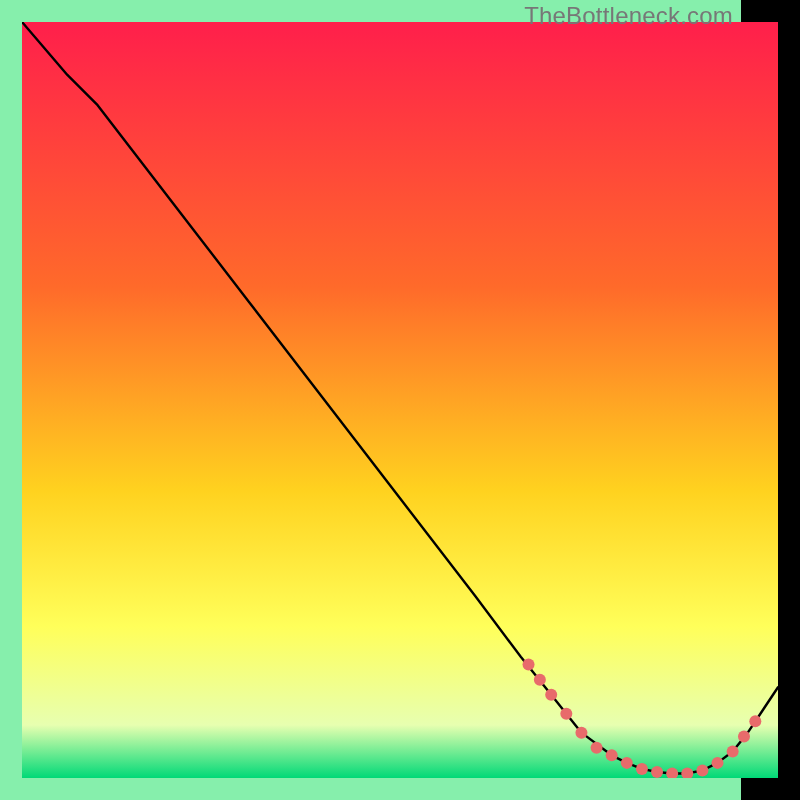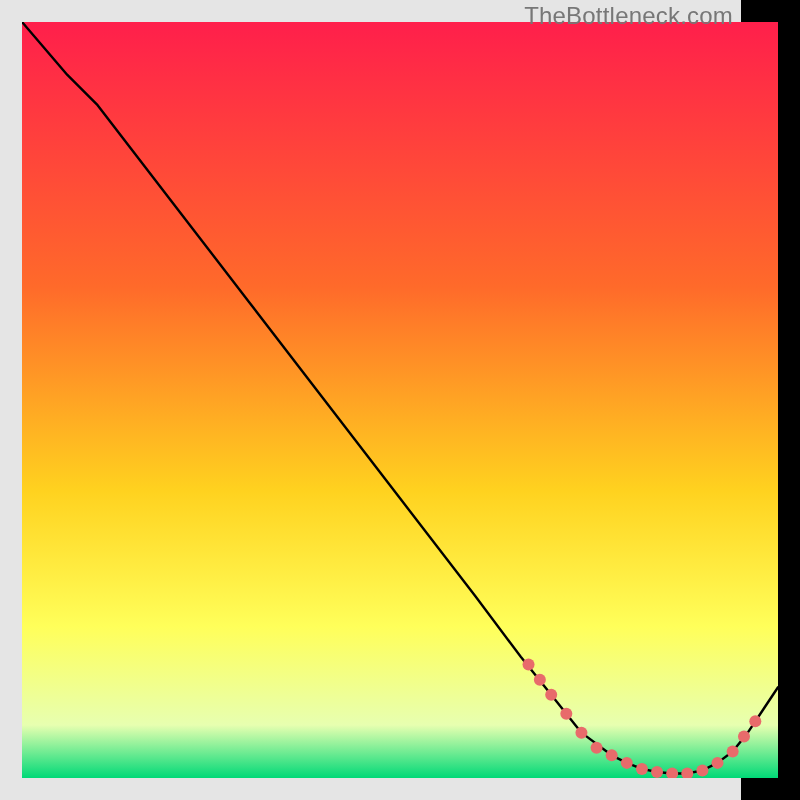--- a/index.html
+++ b/index.html
@@ -7,21 +7,21 @@
     padding: 0;
     width: 800px;
     height: 800px;
     background: #000;
     overflow: hidden;
   }
   .frame {
     position: relative;
     width: 741px;
     height: 800px;
-    background: #e5e5e5;
+    background: #86efac;
   }
   .watermark {
     position: absolute;
     top: 2px;
     right: 8px;
     color: #777;
     font-family: Arial, Helvetica, sans-serif;
     font-size: 24px;
     font-weight: 500;
     letter-spacing: 0.2px;

